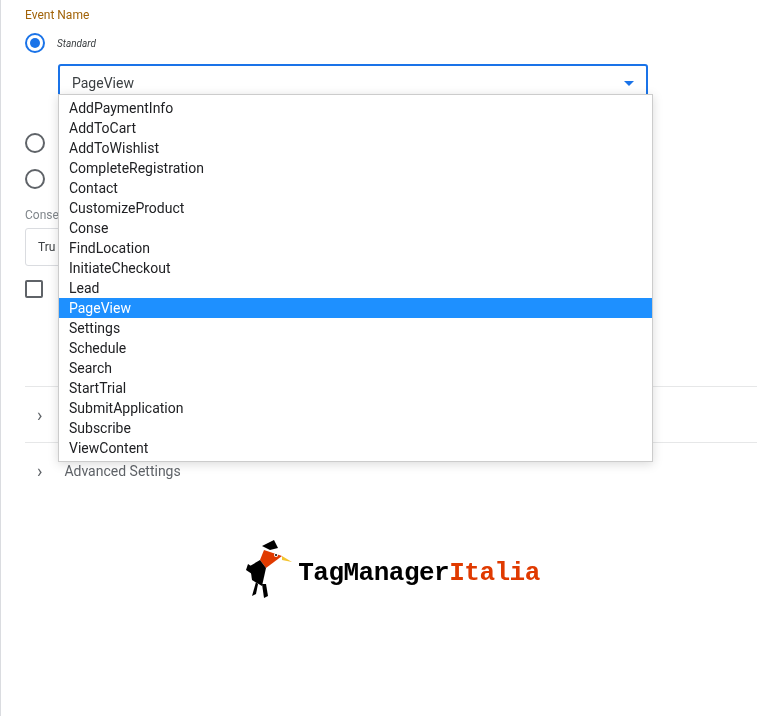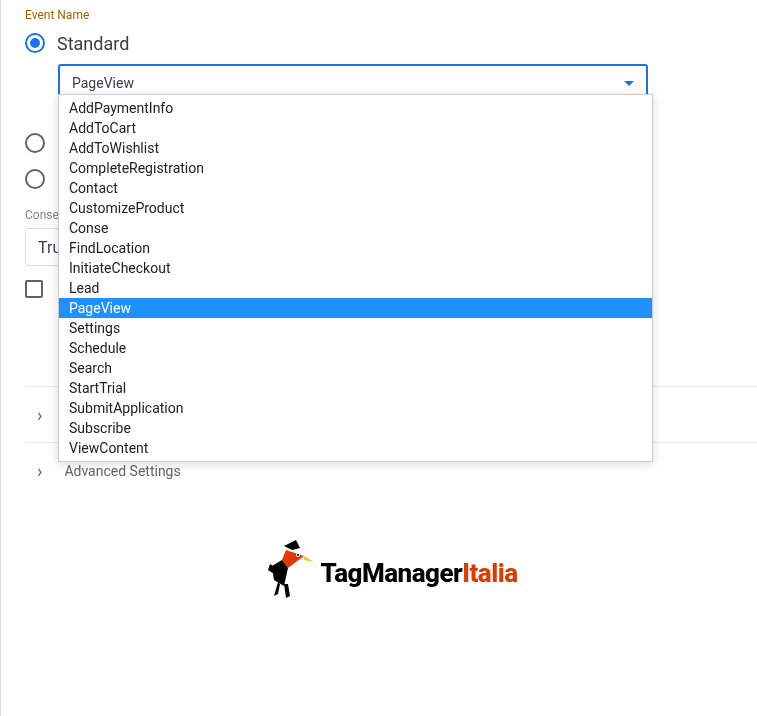--- a/index.html
+++ b/index.html
@@ -37,22 +37,23 @@
     .radio.selected { border-color: #1a73e8; }
     .radio.selected::after {
       content: "";
       position: absolute;
       top: 3px; left: 3px;
       width: 10px; height: 10px;
       border-radius: 50%;
       background: #1a73e8;
     }
     .radio-label {
-      font-size: 18px;
+      font-size: 10px;
       color: #3c4043;
+      font-style: italic;
     }
     .select-wrap {
       margin-left: 33px;
       margin-top: 10px;
       position: relative;
       width: 590px;
     }
     .select-box {
       height: 38px;
       border: 2px solid #1a73e8;
@@ -108,21 +109,21 @@
       z-index: 1;
     }
     .truncated-box {
       margin-top: 6px;
       border: 1px solid #dadce0;
       border-radius: 3px;
       height: 38px;
       display: flex;
       align-items: center;
       padding: 0 12px;
-      font-size: 16px;
+      font-size: 12px;
       color: #3c4043;
       width: 60px;
       position: relative;
       z-index: 1;
     }
     .checkbox-row {
       display: flex;
       align-items: center;
       margin-top: 14px;
       position: relative;
@@ -150,20 +151,21 @@
     .expander-label {
       font-size: 14px;
       color: #5f6368;
     }
     .logo-wrap {
       margin-top: 40px;
       display: flex;
       justify-content: center;
       align-items: center;
       gap: 6px;
+      font-family: Liberation Mono, monospace;
     }
     .logo-text {
       font-size: 26px;
       font-weight: 800;
       letter-spacing: -0.5px;
     }
     .logo-black { color: #000; }
     .logo-red { color: #e03a00; }
     .bird-svg { width: 50px; height: 70px; }
   </style>

